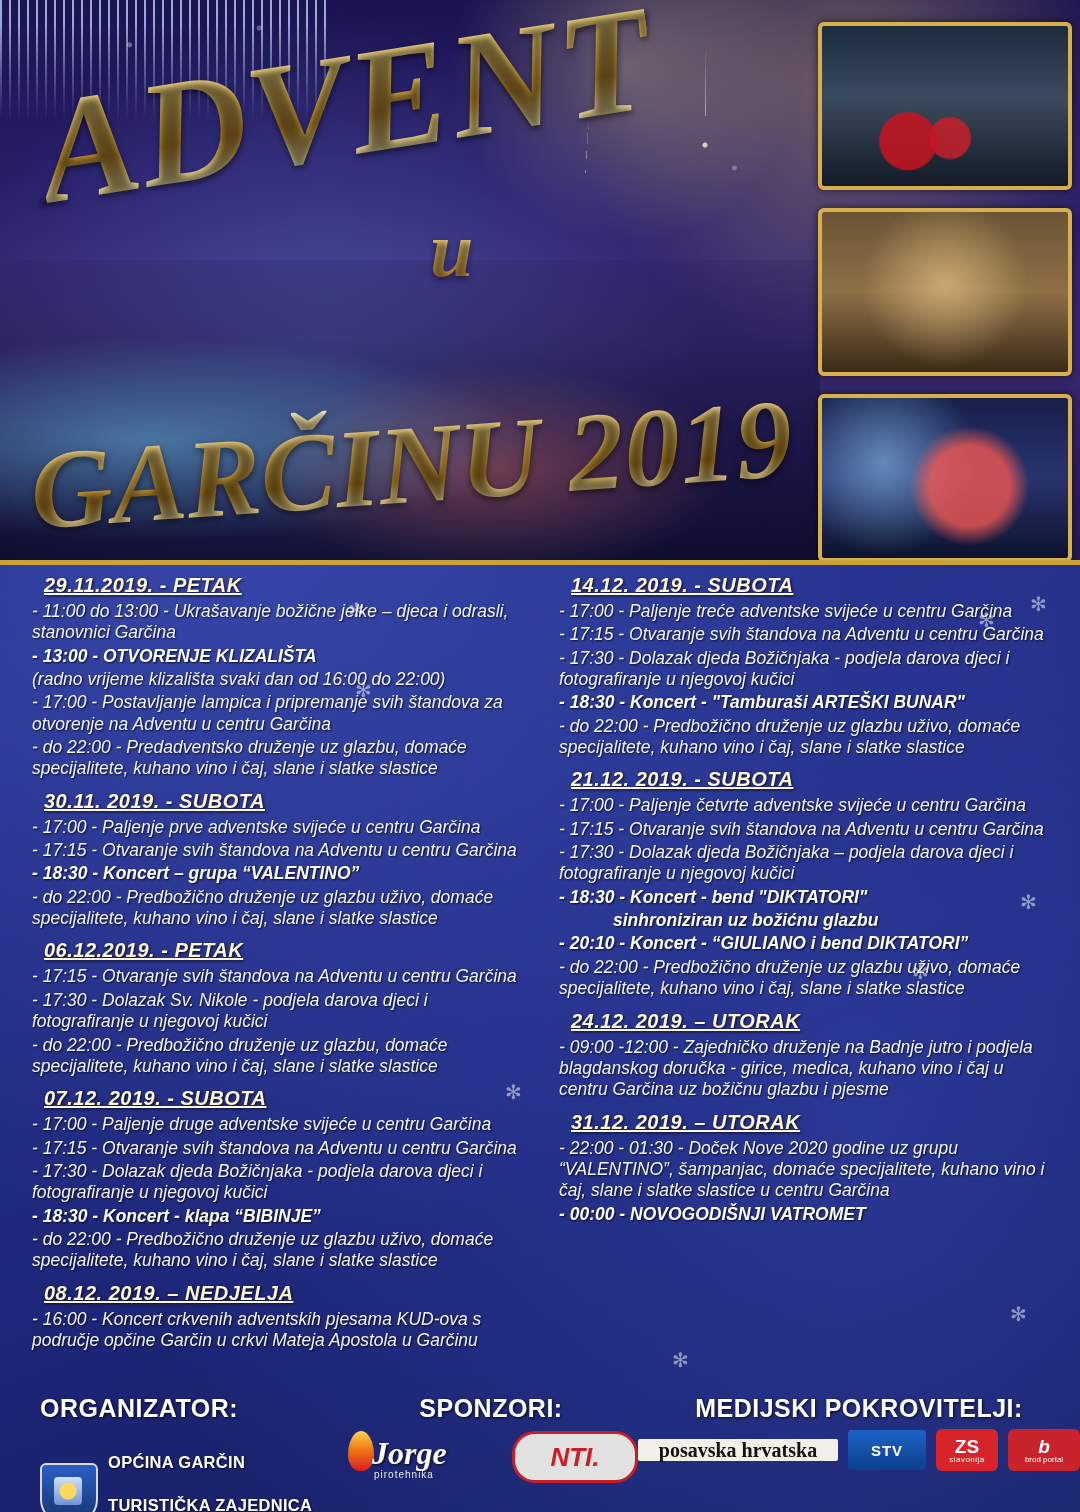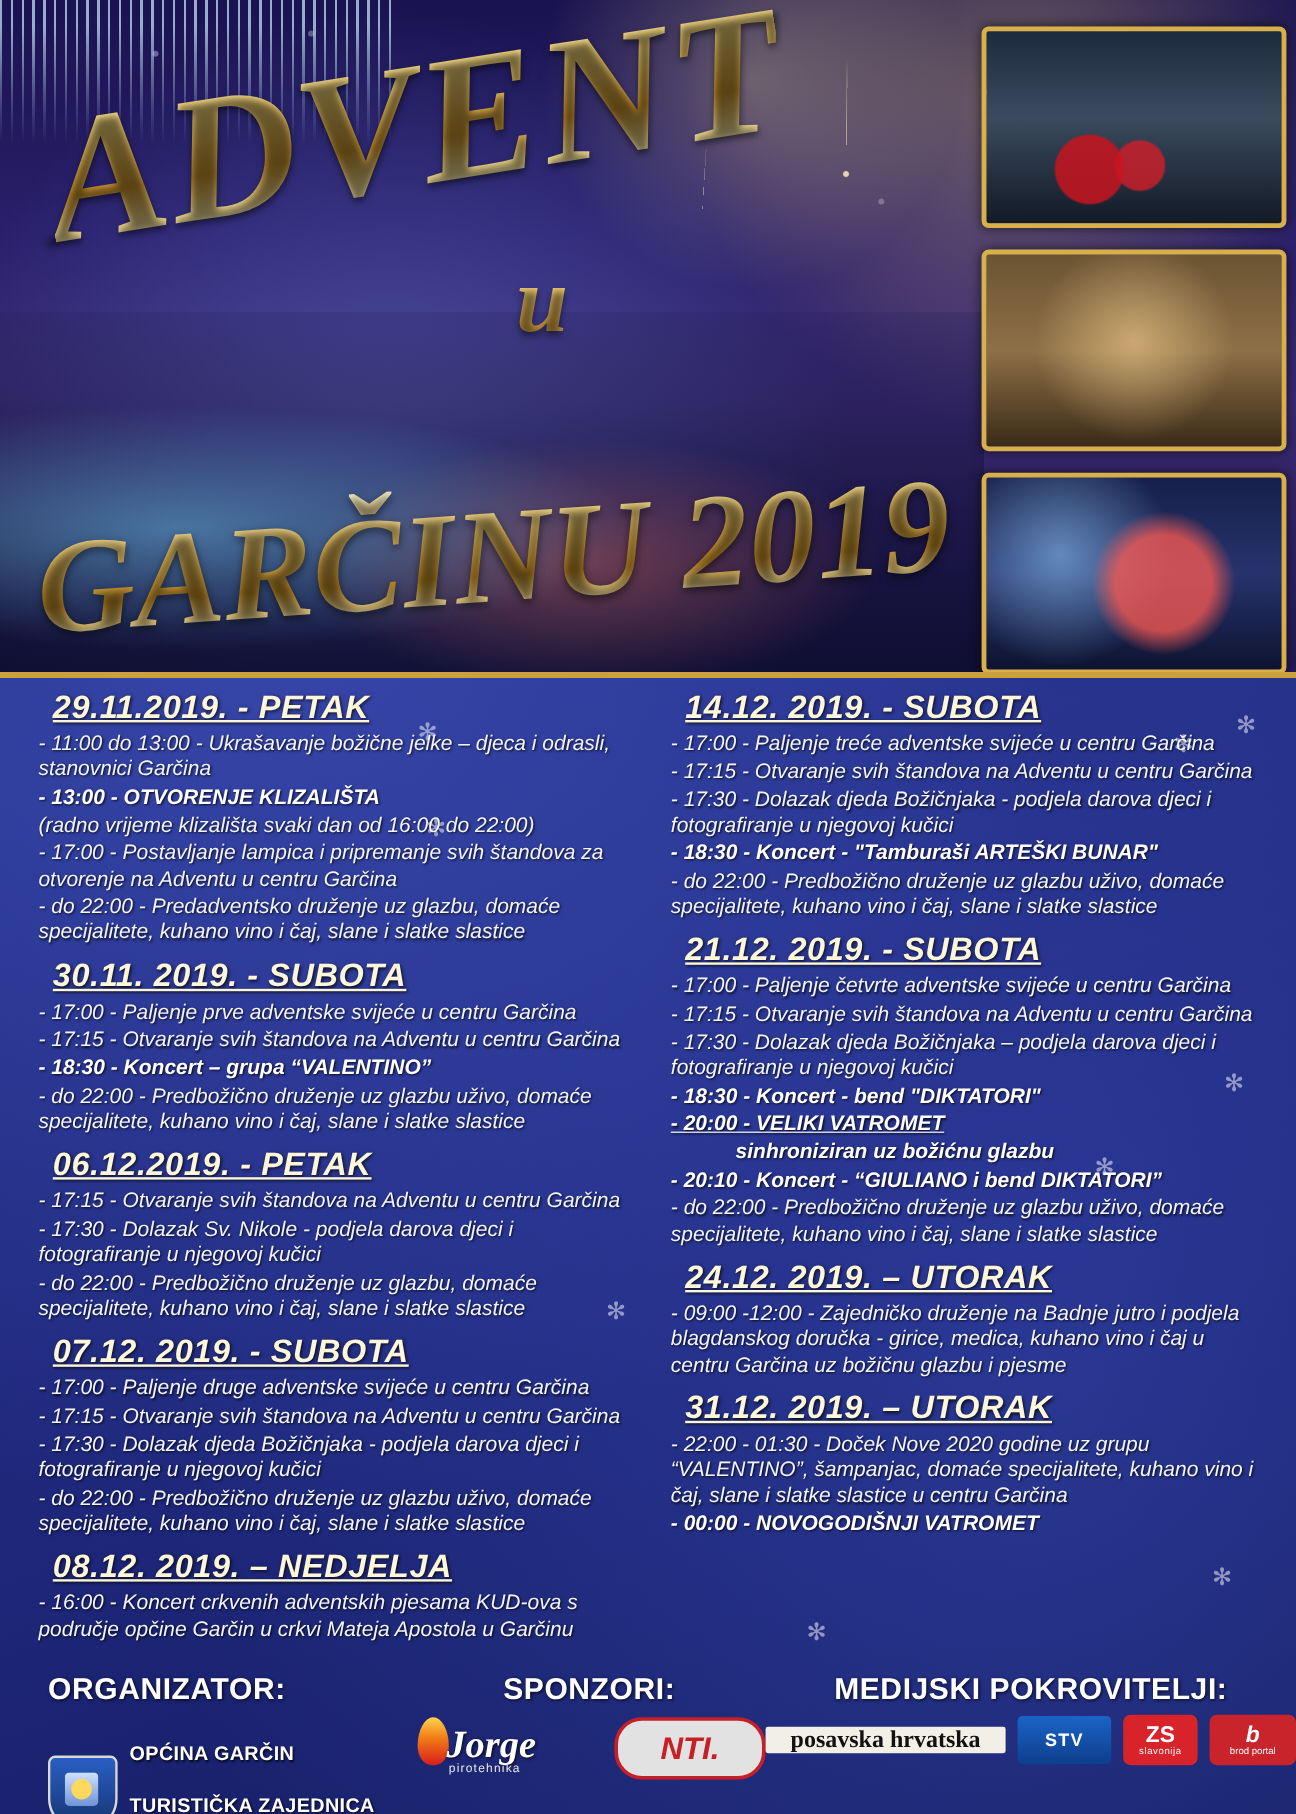--- a/index.html
+++ b/index.html
@@ -124,21 +124,21 @@
   
   .program{
     position:absolute;left:0;top:560px;width:1080px;height:830px;
     padding:14px 26px 0 26px;box-sizing:border-box;
     display:flex;gap:26px;
     color:#ffffff;
   }
   .col{width:50%;}
   .day{margin-bottom:10px;}
   .day-title{
-    font-size:27px;font-weight:bold;font-style:italic;
+    font-size:20px;font-weight:bold;font-style:italic;
     color:#fdf6d8;
     text-decoration:underline;
     text-shadow:1px 1px 3px rgba(0,0,0,.8);
     margin:0 0 4px 18px;
     letter-spacing:.5px;
   }
   .ev{
     font-size:17.5px;line-height:1.22;font-style:italic;
     margin:0 0 2px 6px;
     text-shadow:1px 1px 2px rgba(0,0,0,.8);
@@ -275,20 +275,21 @@
           <div class="day-title">06.12.2019. - PETAK</div>
           <div class="ev"><span>- 17:15 - Otvaranje svih štandova na Adventu u centru Garčina</span></div>
           <div class="ev"><span>- 17:30 - Dolazak Sv. Nikole - podjela darova djeci i fotografiranje u njegovoj kučici</span></div>
           <div class="ev"><span>- do 22:00 - Predbožično druženje uz glazbu, domaće specijalitete, kuhano vino i čaj, slane i slatke slastice</span></div>
         </div>
         <div class="day">
           <div class="day-title">07.12. 2019. - SUBOTA</div>
           <div class="ev"><span>- 17:00 - Paljenje druge adventske svijeće u centru Garčina</span></div>
           <div class="ev"><span>- 17:15 - Otvaranje svih štandova na Adventu u centru Garčina</span></div>
           <div class="ev"><span>- 17:30 - Dolazak djeda Božičnjaka - podjela darova djeci i fotografiranje u njegovoj kučici</span></div>
+          <div class="ev bold"><span>- 18:30 - Koncert - klapa “BIBINJE”</span></div>
           <div class="ev"><span>- do 22:00 - Predbožično druženje uz glazbu uživo, domaće specijalitete, kuhano vino i čaj, slane i slatke slastice</span></div>
         </div>
         <div class="day">
           <div class="day-title">08.12. 2019. – NEDJELJA</div>
           <div class="ev"><span>- 16:00 - Koncert crkvenih adventskih pjesama KUD-ova s područje opčine Garčin u crkvi Mateja Apostola u Garčinu</span></div>
         </div>
       </div>
     <div class="col" id="col-right">
         <div class="day">
           <div class="day-title">14.12. 2019. - SUBOTA</div>
@@ -297,21 +298,20 @@
           <div class="ev"><span>- 17:30 - Dolazak djeda Božičnjaka - podjela darova djeci i fotografiranje u njegovoj kučici</span></div>
           <div class="ev bold"><span>- 18:30 - Koncert - "Tamburaši ARTEŠKI BUNAR"</span></div>
           <div class="ev"><span>- do 22:00 - Predbožično druženje uz glazbu uživo, domaće specijalitete, kuhano vino i čaj, slane i slatke slastice</span></div>
         </div>
         <div class="day">
           <div class="day-title">21.12. 2019. - SUBOTA</div>
           <div class="ev"><span>- 17:00 - Paljenje četvrte adventske svijeće u centru Garčina</span></div>
           <div class="ev"><span>- 17:15 - Otvaranje svih štandova na Adventu u centru Garčina</span></div>
           <div class="ev"><span>- 17:30 - Dolazak djeda Božičnjaka – podjela darova djeci i fotografiranje u njegovoj kučici</span></div>
           <div class="ev bold"><span>- 18:30 - Koncert - bend "DIKTATORI"</span></div>
-          <div class="ev bold ul"><span>- 20:00 - VELIKI VATROMET</span></div>
           <div class="ev bold"><span class="ind">sinhroniziran uz božićnu  glazbu</span></div>
           <div class="ev bold"><span>- 20:10 - Koncert - “GIULIANO i bend DIKTATORI”</span></div>
           <div class="ev"><span>- do 22:00 - Predbožično druženje uz glazbu uživo, domaće specijalitete, kuhano vino i čaj, slane i slatke slastice</span></div>
         </div>
         <div class="day">
           <div class="day-title">24.12. 2019. – UTORAK</div>
           <div class="ev"><span>- 09:00 -12:00 - Zajedničko druženje na Badnje jutro i podjela blagdanskog doručka - girice, medica, kuhano vino i čaj u centru Garčina uz božičnu glazbu i pjesme</span></div>
         </div>
         <div class="day">
           <div class="day-title">31.12. 2019. – UTORAK</div>

